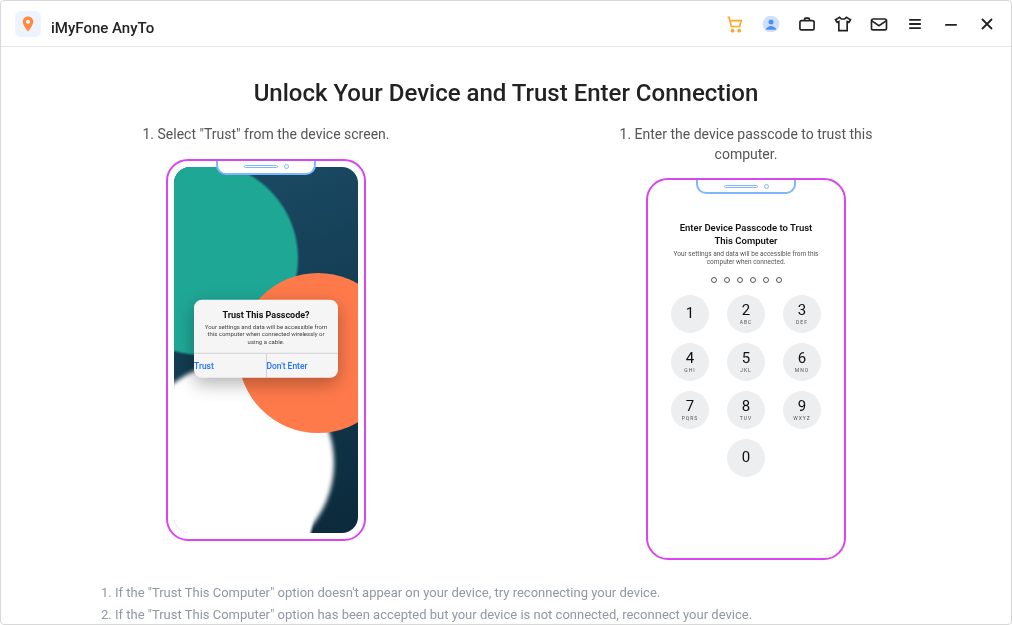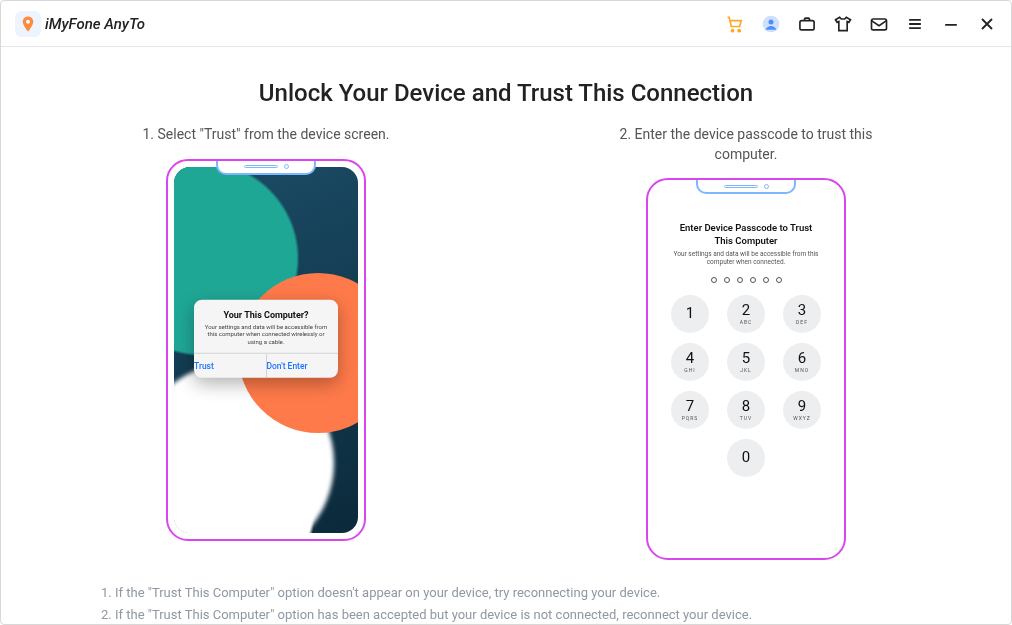--- a/index.html
+++ b/index.html
@@ -17,23 +17,22 @@
   .header {
     display: flex;
     align-items: center;
     justify-content: space-between;
     height: 46px;
     padding: 0 14px;
     border-bottom: 1px solid #e5e5e5;
   }
   .header-left {
     display: flex;
-    align-items: center;
-    gap: 4px;
-    font-style: italic;
+    align-items: flex-end;
+    gap: 10px;
   }
   .logo-box {
     width: 26px; height: 26px;
     background: #eef4ff;
     border-radius: 6px;
     display: flex; align-items: center; justify-content: center;
   }
   .app-title {
     font-size: 15px;
     color: #222;
@@ -266,49 +265,49 @@
     </div>
     <div class="hicon">
       <svg viewBox="0 0 24 24" fill="none" stroke="currentColor" stroke-width="2.2">
           <path d="M6 6l12 12M18 6L6 18"></path>
         </svg>
     </div>
   </div>
 </div>
 
 <div class="main">
-  <h1 class="page-title">Unlock Your Device and Trust This Connection</h1>
+  <h1 class="page-title">Unlock Your Device and Trust Enter Connection</h1>
 
   <div class="panels">
 
     <div class="panel">
       <div class="step-text">1. Select "Trust" from the device screen.</div>
       <div class="phone">
         <div class="notch">
             <span class="slot"></span>
             <span class="dot"></span>
           </div>
         <div class="phone-inner">
           <div class="wallpaper"></div>
           <div class="dialog">
             <div class="dialog-body">
-              <div class="dialog-title">Your This Computer?</div>
+              <div class="dialog-title">Trust This Passcode?</div>
               <div class="dialog-msg">Your settings and data will be accessible from this computer when connected wirelessly or using a cable.</div>
             </div>
             <div class="dialog-actions">
               <div>Trust</div>
               <div>Don't Enter</div>
             </div>
           </div>
         </div>
       </div>
     </div>
 
     <div class="panel">
-      <div class="step-text">2. Enter the device passcode to trust this computer.</div>
+      <div class="step-text">1. Enter the device passcode to trust this computer.</div>
       <div class="phone">
         <div class="notch">
             <span class="slot"></span>
             <span class="dot"></span>
           </div>
         <div class="phone-inner">
           <div class="white-screen">
             <div class="ps-title">Enter Device Passcode to Trust This Computer</div>
             <div class="ps-sub">Your settings and data will be accessible from this computer when connected.</div>
             <div class="pin-dots">

